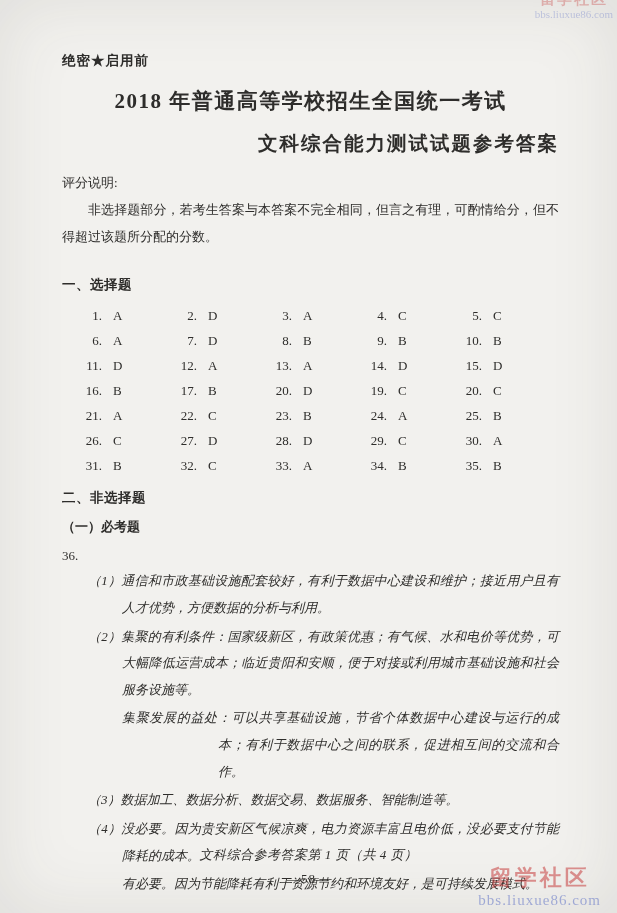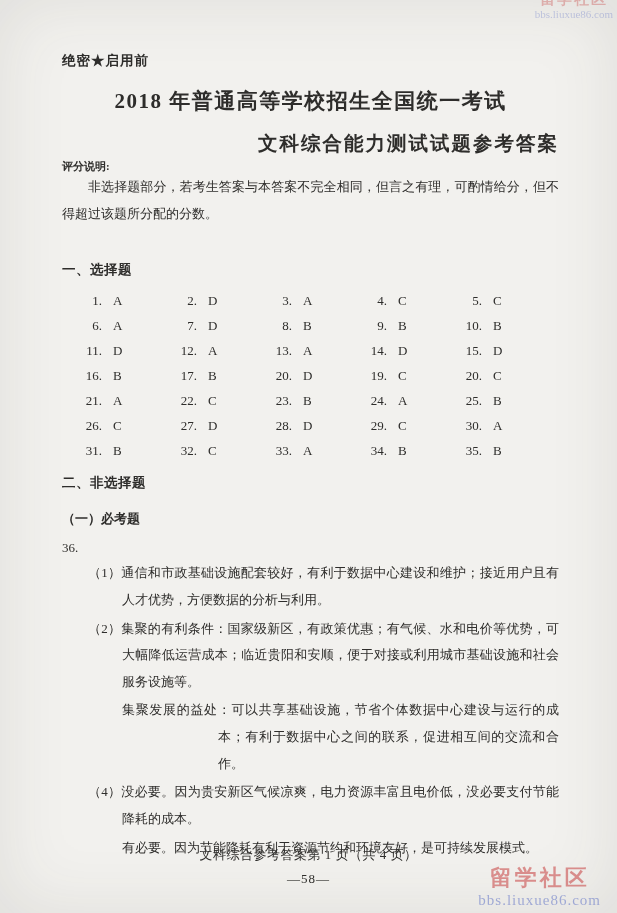--- a/index.html
+++ b/index.html
@@ -11,44 +11,44 @@
     background:#f2f1ee; color:#2e2d2b; overflow:hidden;
     box-shadow: inset 0 0 70px rgba(60,55,50,0.10);
   }
   .content { padding:52px 58px 0 62px; font-size:13px; }
 
   .classification { font-weight:700; font-size:13.5px; letter-spacing:1px; }
 
   .title { text-align:center; font-weight:700; font-size:21px; margin-top:17px; letter-spacing:1.5px; }
   .subtitle { text-align:right; font-weight:700; font-size:19.5px; margin-top:15px; letter-spacing:2px; }
 
-  .scoring-heading { font-weight:700; font-size:11px; margin-top:2px; }
-  .scoring-body { line-height:2.05; text-indent:2em; text-align:justify; }
+  .scoring-heading { font-weight:400; font-size:13px; margin-top:17px; }
+  .scoring-body { margin-top:5px; line-height:2.05; text-indent:2em; text-align:justify; }
 
-  .sec-heading { font-weight:700; font-size:13.5px; margin-top:34px; letter-spacing:0.5px; }
+  .sec-heading { font-weight:700; font-size:13.5px; margin-top:26px; letter-spacing:0.5px; }
 
   .ans-grid {
     display:grid; grid-template-columns:repeat(5, 95px);
     margin:12px 0 0 14px; row-gap:6px; line-height:19px;
   }
   .cell .n { display:inline-block; width:26px; text-align:right; font-style:normal; }
   .cell .a { margin-left:11px; font-style:normal; }
 
   .sec2-heading { margin-top:14px; }
-  .subheading { font-weight:700; margin-top:18px; }
+  .subheading { font-weight:700; margin-top:11px; }
   .q36-num { margin-top:12px; }
 
   .q36-body { margin-left:26px; margin-top:4px; }
-  .q36-body p { line-height:2.05; text-align:justify; margin-top:2px; }
+  .q36-body p { line-height:2.05; text-align:justify; margin-top:2px;font-style:italic; }
   p.item     { padding-left:34px;  text-indent:-34px; }
   p.benefit  { padding-left:130px; text-indent:-96px; }
   p.followup { padding-left:34px; }
 
   .footer-area { position:absolute; left:0; right:0; bottom:26px; text-align:center; }
-  .footer { font-size:13px; letter-spacing:0.5px; }
+  .footer { font-size:13px; letter-spacing:0.5px;font-style:italic; }
   .pageno { font-size:13px; margin-top:7px; letter-spacing:1px; }
 
   .wm-bottom { position:absolute; right:16px; bottom:4px; text-align:center; line-height:1.2; }
   .wm-bottom .wm-cn  { color:rgba(198,62,62,0.55); font-size:22px; font-weight:700; letter-spacing:3px; }
   .wm-bottom .wm-url { color:rgba(96,114,198,0.55); font-size:15px; letter-spacing:1px; }
 
   .wm-top { position:absolute; right:4px; top:-9px; text-align:center; line-height:1.15; opacity:0.38; }
   .wm-top .wm-cn  { color:rgba(198,62,62,0.9); font-size:15px; font-weight:700; letter-spacing:2px; }
   .wm-top .wm-url { color:rgba(96,114,198,0.9); font-size:11px; }
 </style>
@@ -113,20 +113,21 @@
     </div>
 
     <div class="sec-heading sec2-heading">二、非选择题</div>
     <div class="subheading">（一）必考题</div>
     <div class="q36-num">36.</div>
 
     <div class="q36-body">
       <p class="item">（1）通信和市政基础设施配套较好，有利于数据中心建设和维护；接近用户且有人才优势，方便数据的分析与利用。</p>
       <p class="item">（2）集聚的有利条件：国家级新区，有政策优惠；有气候、水和电价等优势，可大幅降低运营成本；临近贵阳和安顺，便于对接或利用城市基础设施和社会服务设施等。</p>
       <p class="benefit">集聚发展的益处：可以共享基础设施，节省个体数据中心建设与运行的成本；有利于数据中心之间的联系，促进相互间的交流和合作。</p>
+      <p class="item">（3）数据加工、数据分析、数据交易、数据服务、智能制造等。</p>
       <p class="item">（4）没必要。因为贵安新区气候凉爽，电力资源丰富且电价低，没必要支付节能降耗的成本。</p>
       <p class="followup">有必要。因为节能降耗有利于资源节约和环境友好，是可持续发展模式。</p>
     </div>
 
   </div>
 
   <div class="footer-area">
     <div class="footer">文科综合参考答案第 1 页（共 4 页）</div>
     <div class="pageno">—58—</div>
   </div>

